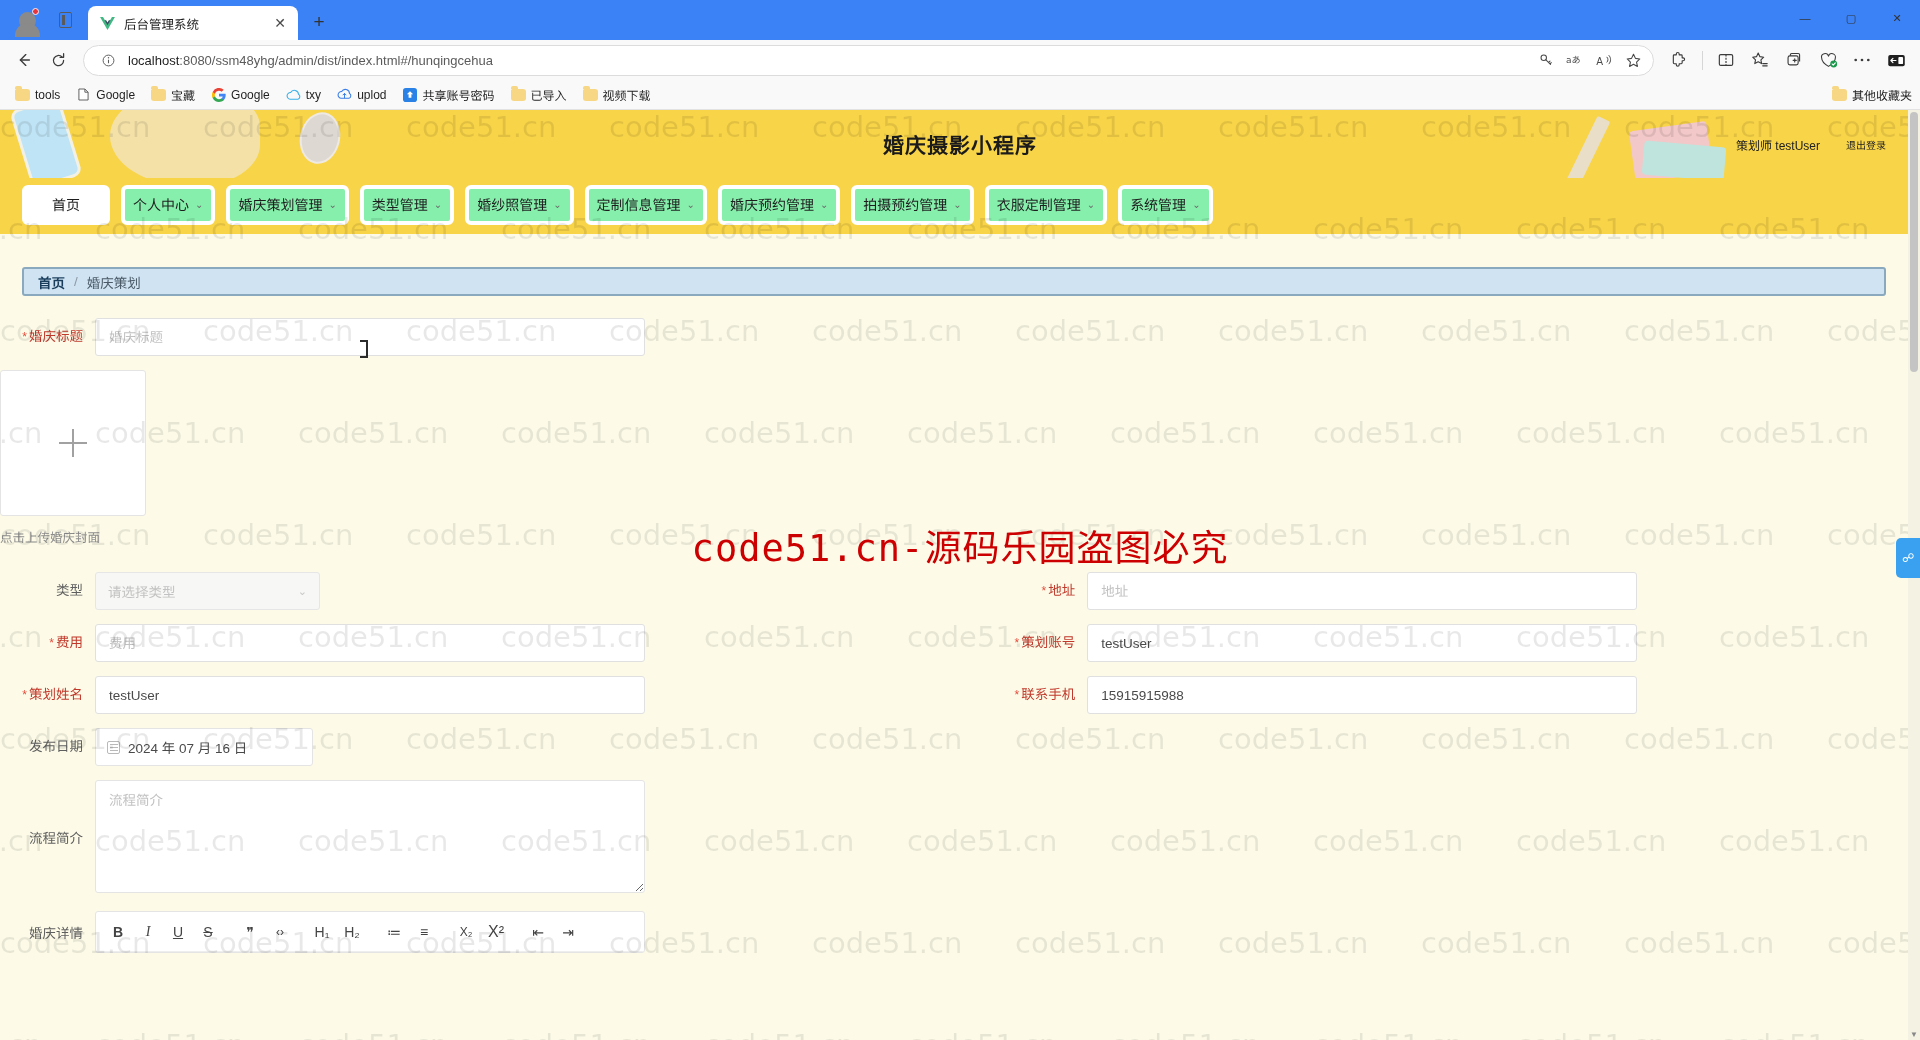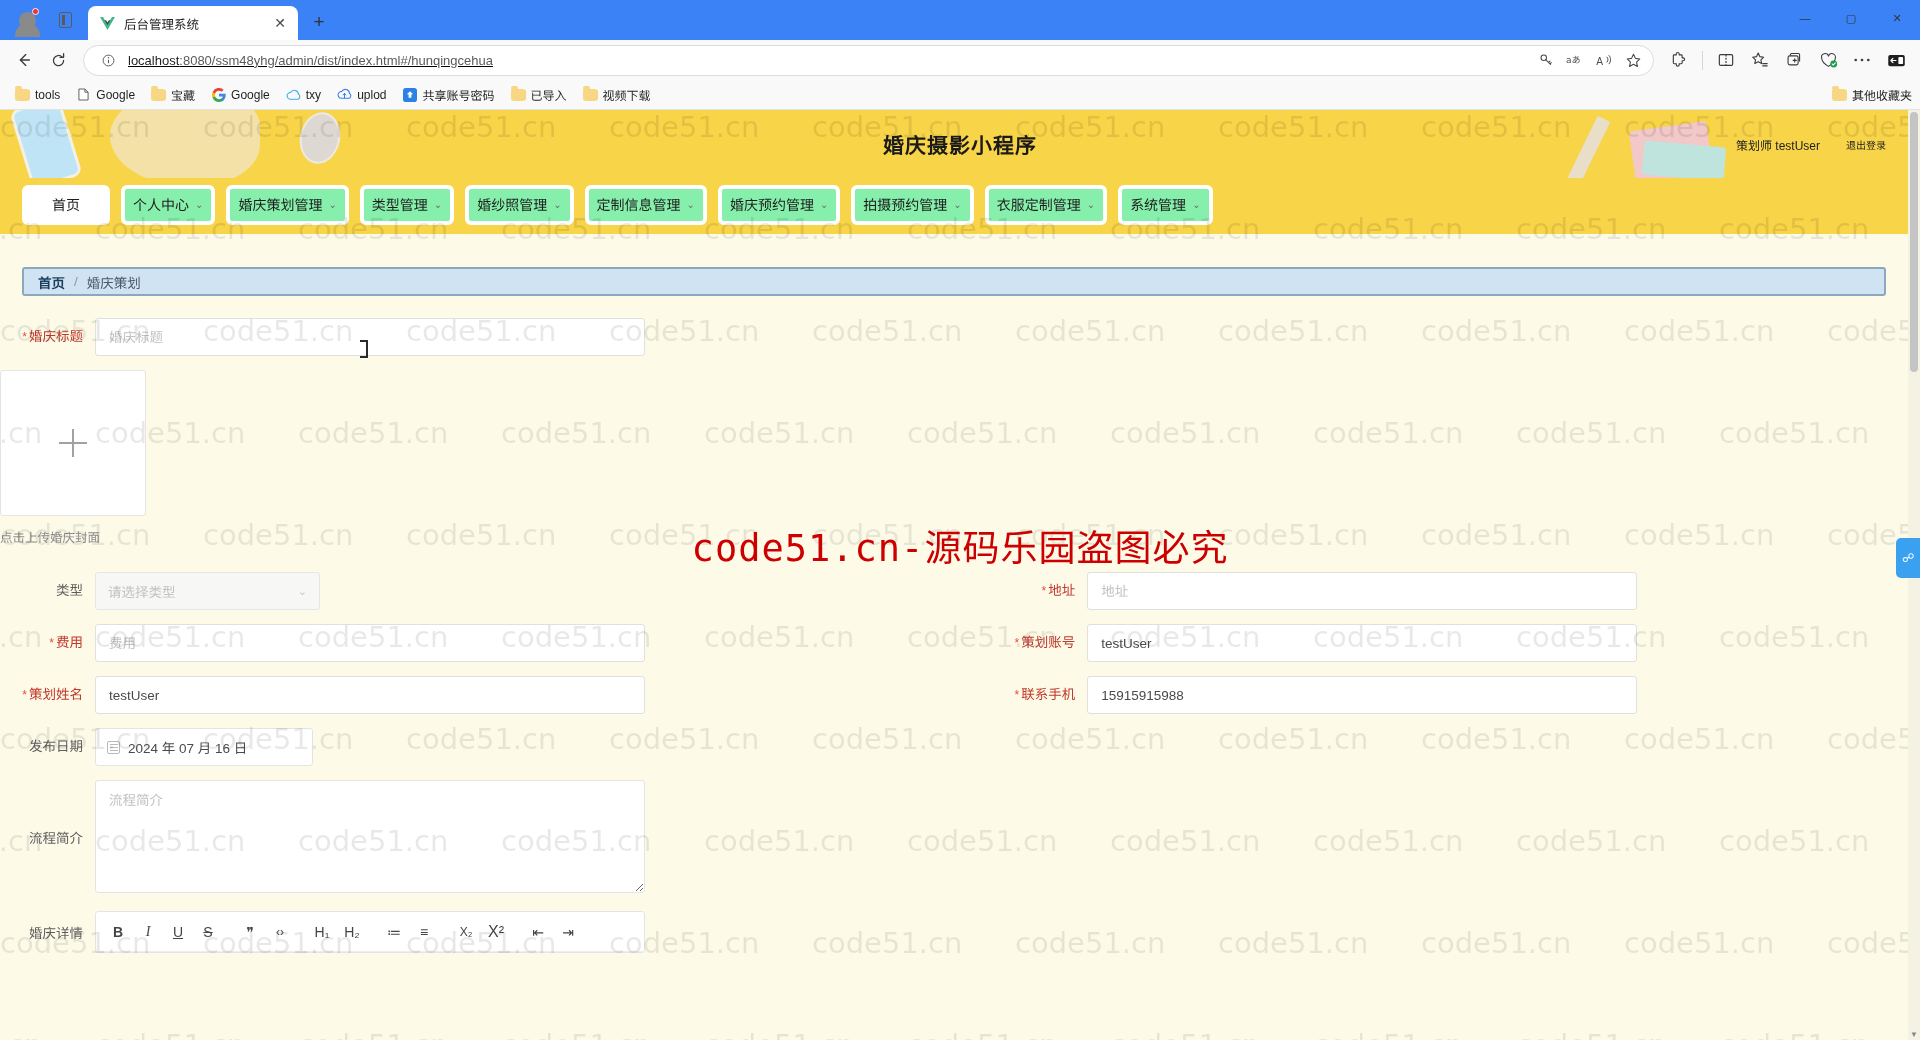--- a/index.html
+++ b/index.html
@@ -73,21 +73,21 @@
     position: absolute; right: 0; top: 0; height: 36px;
     display: flex; align-items: center;
   }
   .win-btn {
     width: 46px; height: 36px; display:flex;align-items:center;justify-content:center;
     font-size: 11px; color: #333;
   }
 
   .toolbar {
     height: 40px; background: #f9f9f9;
-    display: flex; align-items: center; padding: 0 8px; gap: 2px; text-decoration: underline;
+    display: flex; align-items: center; padding: 0 8px; gap: 2px;
   }
   .tb-icon {
     width: 32px; height: 32px; border-radius: 5px;
     display:flex;align-items:center;justify-content:center;
     color:#3b3b3b; flex:0 0 32px;
   }
   .omnibox {
     flex: 1 1 auto; height: 31px; background: #ffffff;
     border: 1px solid #dcdcdc; border-radius: 16px;
     display: flex; align-items: center; padding: 0 6px 0 10px;

